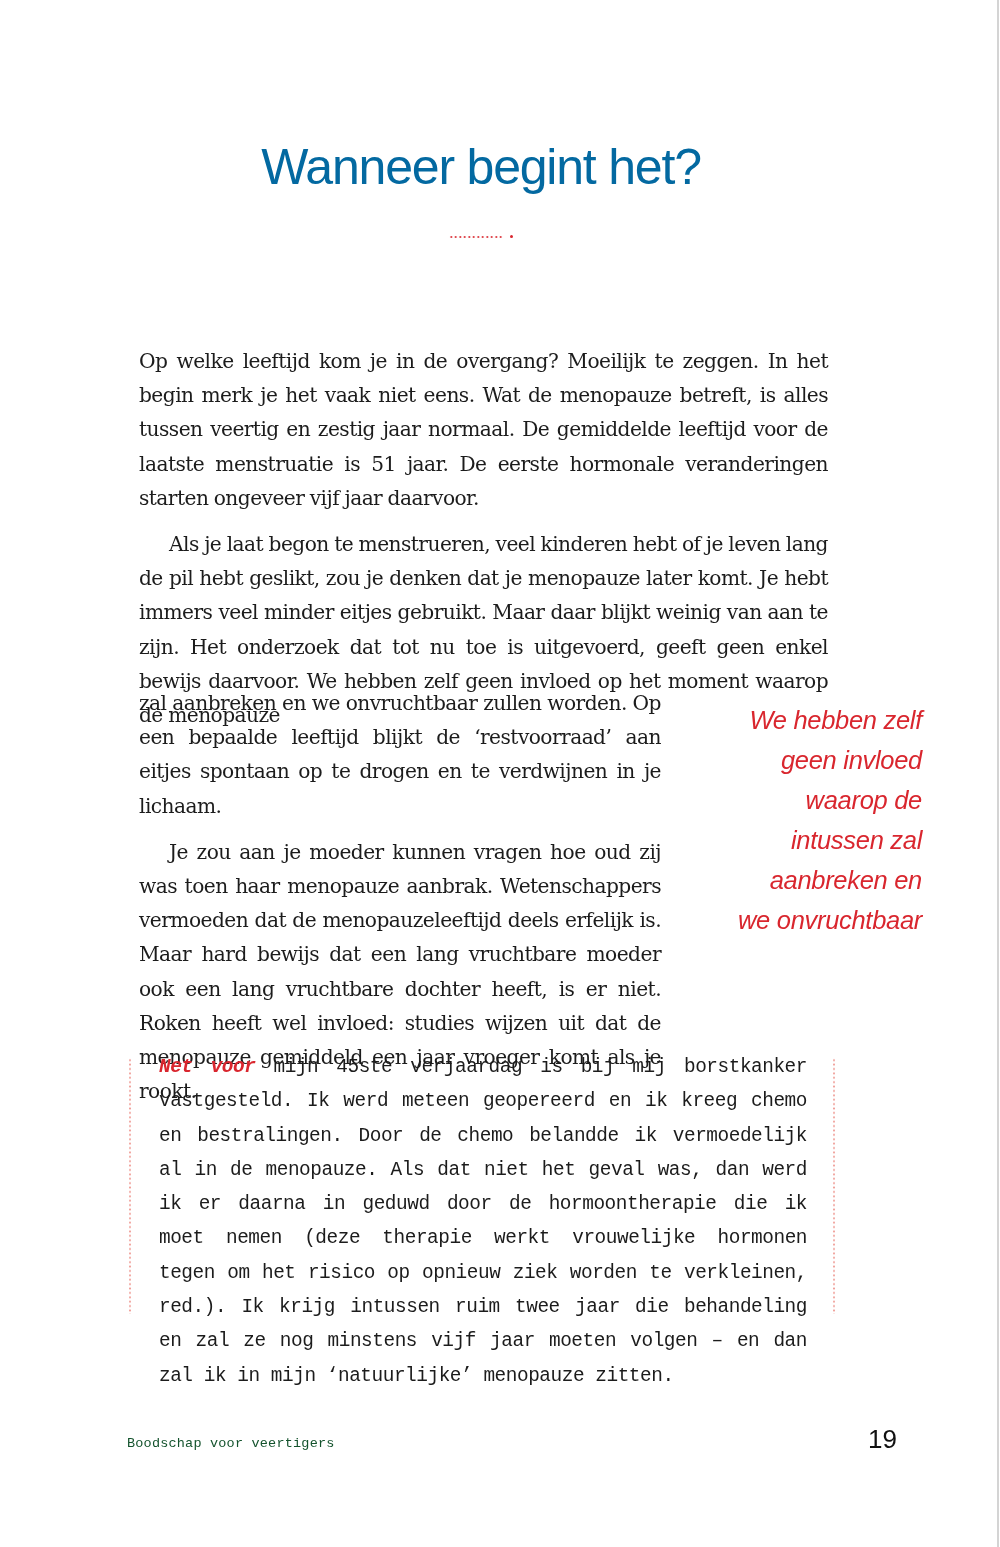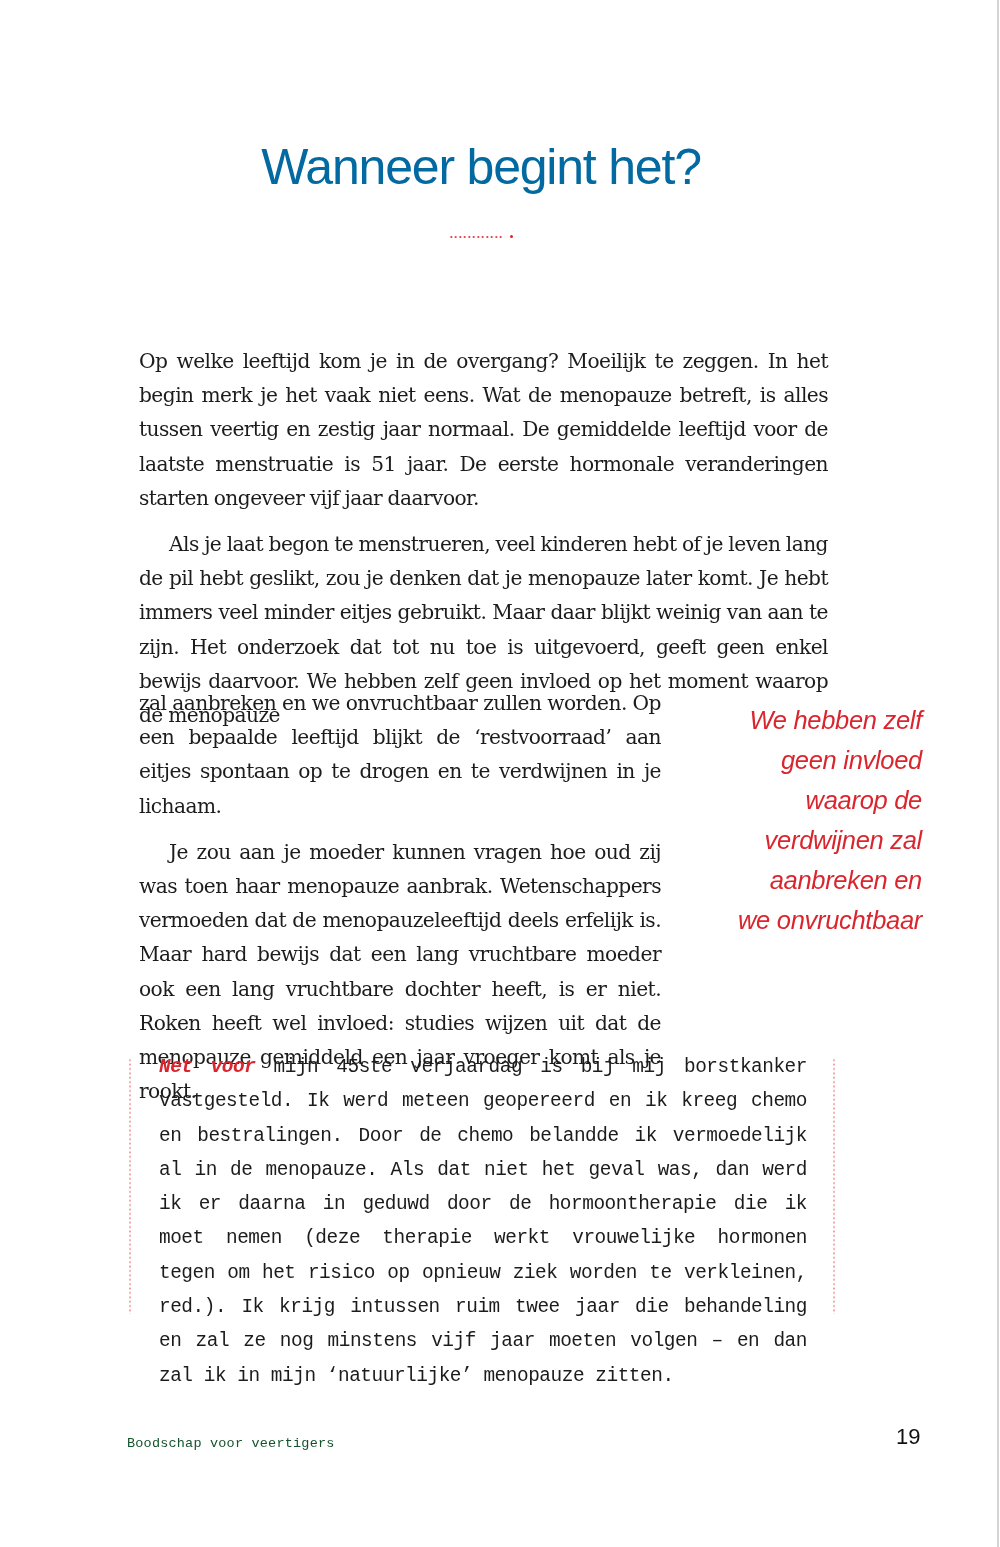--- a/index.html
+++ b/index.html
@@ -53,21 +53,21 @@
     color: #1c1c1c; text-align: justify; letter-spacing: -0.45px;
   }
   .testimonial .lead { color: #d9262e; font-weight: 700; font-style: italic; }
 
   .footer-title {
     position: absolute; top: 1436px; left: 127px;
     font-family: Liberation Mono, monospace; font-size: 13.5px; color: #14532d; letter-spacing: 0.2px;
   }
   .page-number {
     position: absolute; top: 1424px; left: 868px;
-    font-family: "Liberation Sans", sans-serif; font-size: 22px; color: #111; margin-left: 28px;
+    font-family: "Liberation Sans", sans-serif; font-size: 26px; color: #111;
   }
 </style>
 </head>
 <body>
 
 <div class="edge-line"></div>
 
 <h1 class="page-title">Wanneer begint het?</h1>
 
 <div class="divider">
@@ -82,21 +82,21 @@
 
 <div class="body-text main-narrow">
   <p>zal aanbreken en we onvruchtbaar zullen worden. Op een bepaalde leeftijd blijkt de ‘restvoorraad’ aan eitjes spontaan op te drogen en te verdwijnen in je lichaam.</p>
   <p class="indent">Je zou aan je moeder kunnen vragen hoe oud zij was toen haar menopauze aanbrak. Wetenschappers vermoeden dat de menopauzeleeftijd deels erfelijk is. Maar hard bewijs dat een lang vruchtbare moeder ook een lang vruchtbare dochter heeft, is er niet. Roken heeft wel invloed: studies wijzen uit dat de menopauze gemiddeld een jaar vroeger komt als je rookt.</p>
 </div>
 
 <div class="pull-quote">
   <span>We hebben zelf</span>
   <span>geen invloed</span>
   <span>waarop de</span>
-  <span>verdwijnen zal</span>
+  <span>intussen zal</span>
   <span>aanbreken en</span>
   <span>we onvruchtbaar</span>
 </div>
 
 <div class="testimonial">
   <div class="rule left"></div>
   <div class="rule right"></div>
   <div class="text"><span class="lead">Net voor</span><span> mijn 45ste verjaardag is bij mij borstkanker vastgesteld. Ik werd meteen geopereerd en ik kreeg chemo en bestralingen. Door de chemo belandde ik vermoedelijk al in de menopauze. Als dat niet het geval was, dan werd ik er daarna in geduwd door de hormoontherapie die ik moet nemen (deze therapie werkt vrouwelijke hormonen tegen om het risico op opnieuw ziek worden te verkleinen, red.). Ik krijg intussen ruim twee jaar die behandeling en zal ze nog minstens vijf jaar moeten volgen – en dan zal ik in mijn ‘natuurlijke’ menopauze zitten.</span></div>
 </div>
 

